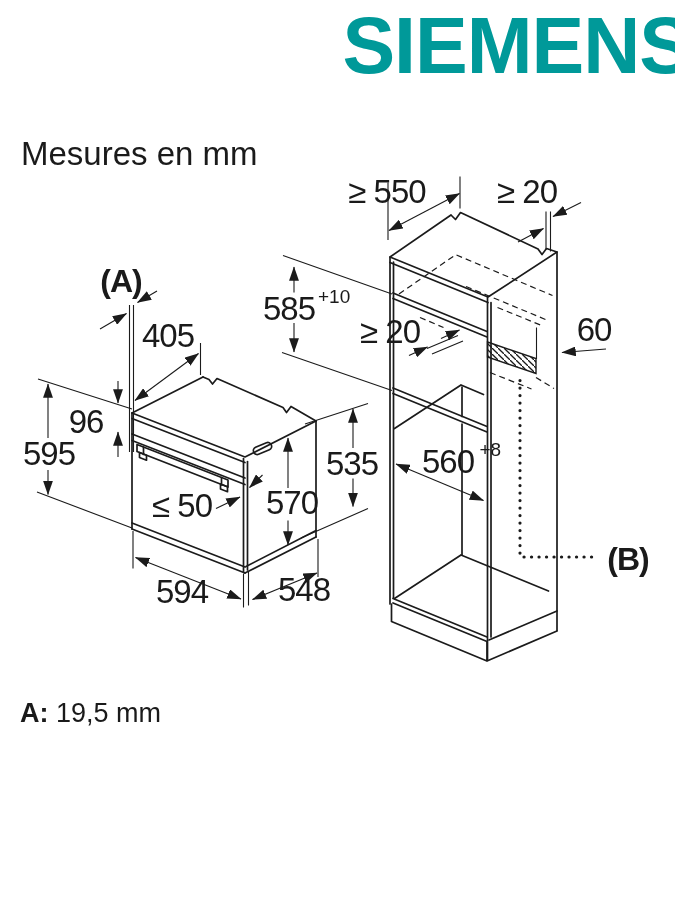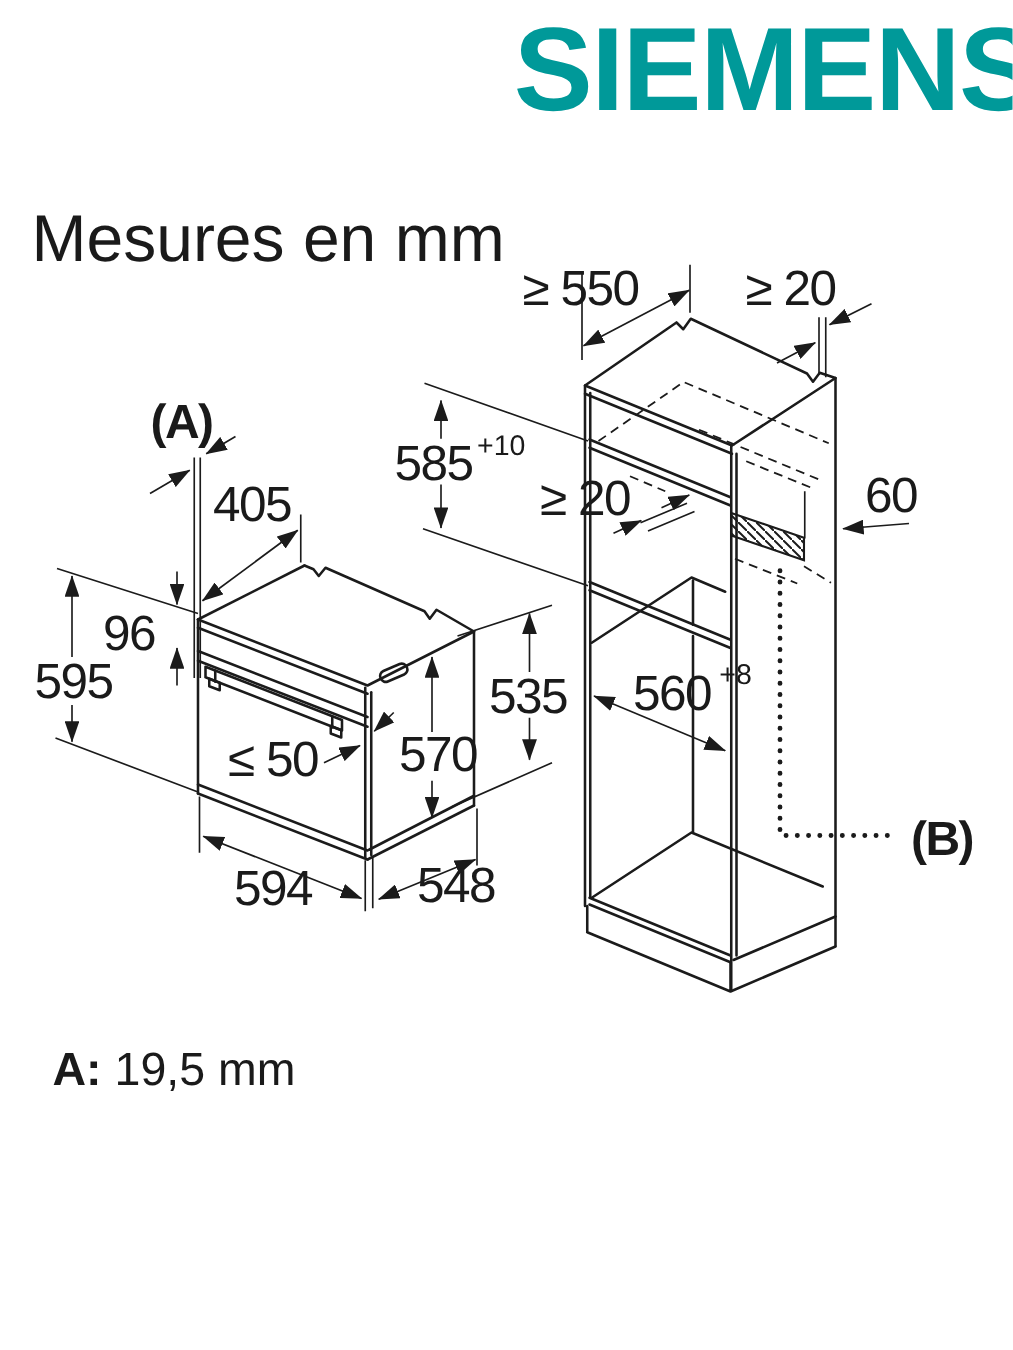--- a/index.html
+++ b/index.html
@@ -1,22 +1,22 @@
 <!DOCTYPE html>
 <html><head>
 <meta charset="utf-8">
 <style>
   html,body{margin:0;padding:0;background:#ffffff;}
   .page{position:relative;width:675px;height:900px;background:#fff;overflow:hidden;
         font-family:"Liberation Sans",sans-serif;color:#1a1a1a;padding-left:32px;}
   .logo{position:absolute;top:6px;right:16px;font-size:79px;font-weight:bold;
         letter-spacing:-1px;color:#009999;line-height:1;}
-  .heading{position:absolute;left:21px;top:136px;font-size:44px;line-height:1.1;}
+  .heading{position:absolute;left:21px;top:136px;font-size:33px;line-height:1.1;}
   .diagram-svg{position:absolute;left:0;top:0;}
-  .legend{position:absolute;left:35px;top:697px;width:540px;font-size:31px;line-height:32.5px;}
+  .legend{position:absolute;left:20px;top:697px;width:540px;font-size:27px;line-height:32.5px;}
   .note{margin:0;padding-left:40px;text-indent:-40px;}
   .note .lbl{font-weight:bold;}
   
   text{font-family:"Liberation Sans",sans-serif;font-size:33px;letter-spacing:-1px;fill:#1a1a1a;}
   text.sup{font-size:19px;letter-spacing:0;}
   text.marker{font-size:32px;font-weight:bold;}
   .obj{stroke:#1b1b1b;stroke-width:1.7;fill:none;stroke-linejoin:round;stroke-linecap:round;}
   .dim{stroke:#1b1b1b;stroke-width:1.1;fill:none;}
   .dsh{stroke:#1b1b1b;stroke-width:1.2;fill:none;stroke-dasharray:6 4;}
   .dot{stroke:#1b1b1b;stroke-width:3.2;fill:none;stroke-dasharray:0.1 7.4;stroke-linecap:round;}

